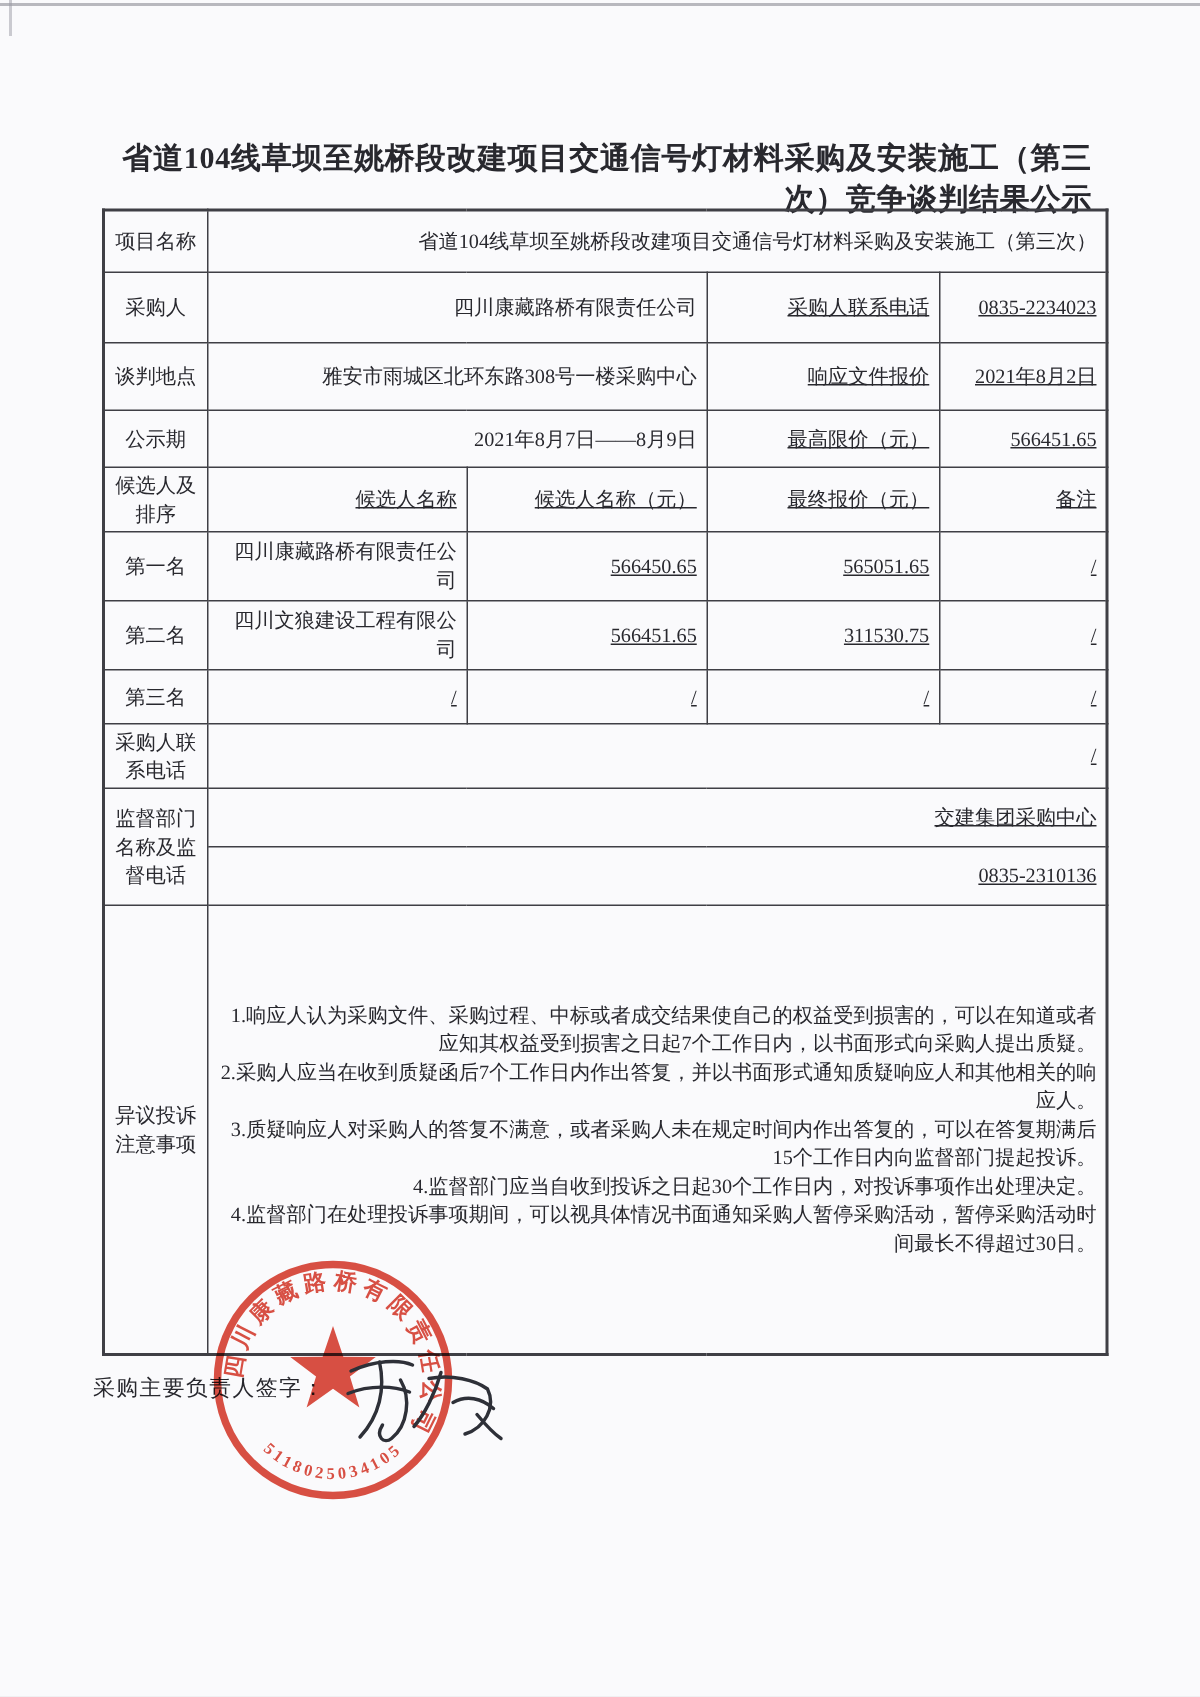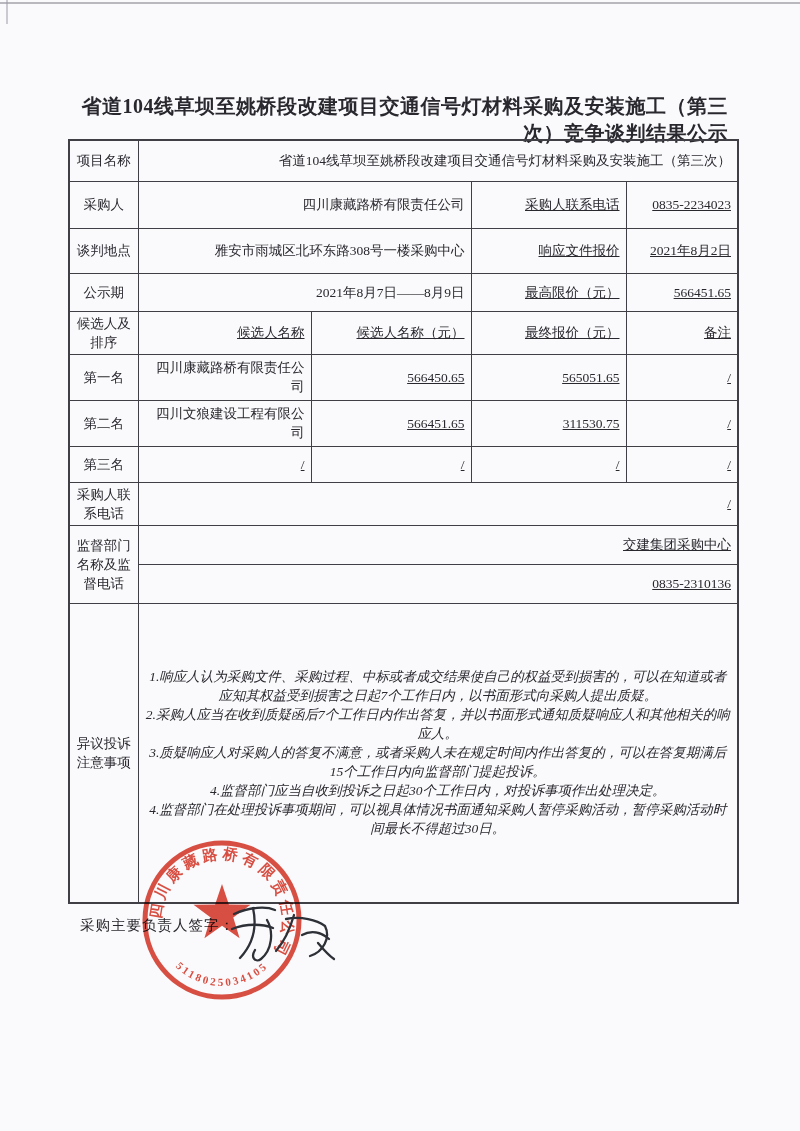--- a/index.html
+++ b/index.html
@@ -38,24 +38,24 @@
     font-weight:normal;
     padding:2px 6px;
     vertical-align:middle;
     overflow:hidden;
   }
   table.main{border:2px solid var(--border-col);}
   th.lbl{text-align:center;padding:2px 5px;}
   td.l{text-align:right;}
   td.c{text-align:right;text-decoration:underline;}
   .objection-cell{padding:6px 10px;}
-  .objection-cell .para{text-align:center;margin:0;font-style:italic;}
+  .objection-cell .para{text-align:right;margin:0;}
 
   .sig-line{
-    position:absolute;top:916px;left:80px;
+    position:absolute;top:916px;left:62px;
     font-size:14.5px;letter-spacing:1px;
   }
 
   .seal-svg{
     position:absolute;left:135px;top:833px;width:180px;height:176px;
     mix-blend-mode:multiply;opacity:.88;
   }
   .seal-ring{fill:none;stroke:var(--seal-red);stroke-width:5;}
   .seal-star{fill:var(--seal-red);}
   .seal-text{fill:var(--seal-red);font-family:"Liberation Serif","DejaVu Serif",serif;font-weight:bold;}

